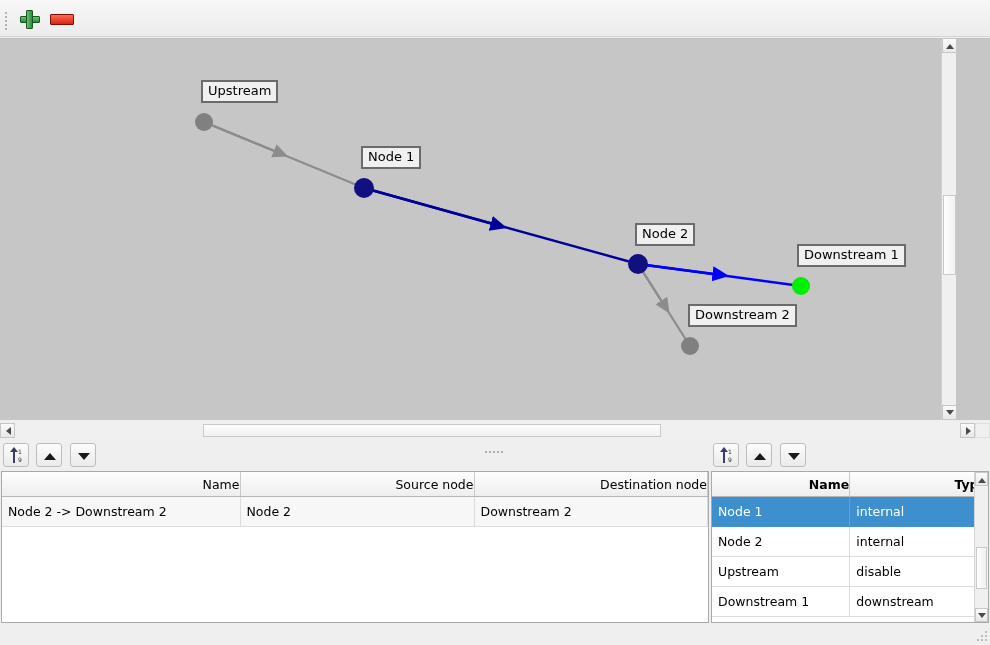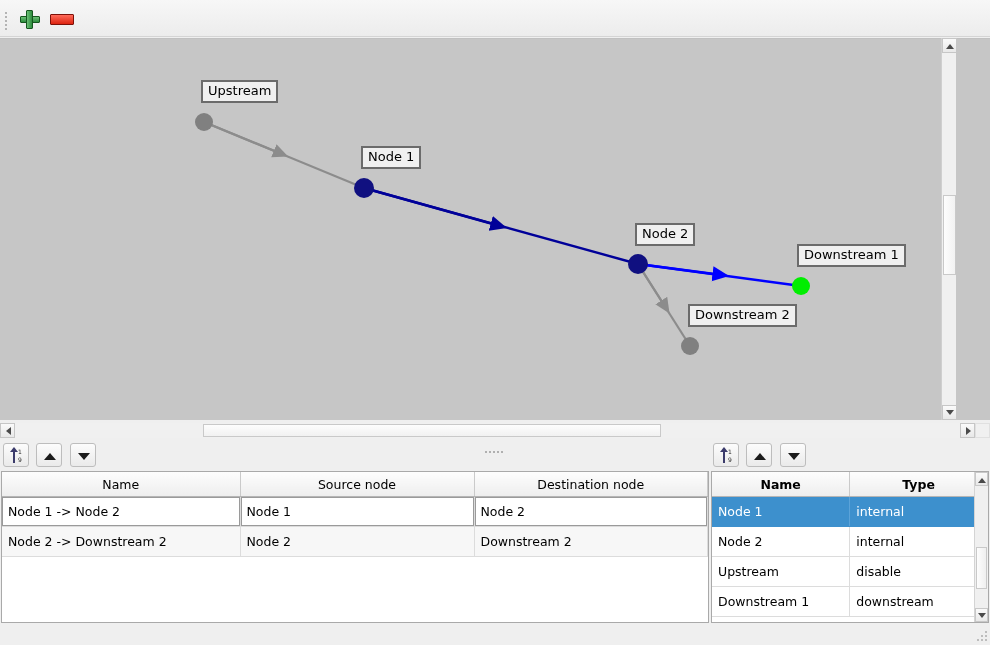--- a/index.html
+++ b/index.html
@@ -102,21 +102,21 @@
   
   .table-panel{position:absolute;top:471px;background:#fff;box-sizing:border-box;
      border:1px solid #a9a9a9;overflow:hidden;}
   .table-panel.left{left:1px;width:708px;height:152px;}
   .table-panel.right{left:711px;width:278px;height:152px;}
   table{border-collapse:collapse;width:100%;table-layout:fixed;font-size:12.5px;}
   thead th{
     height:24px;padding:0;font-weight:normal;
     background:linear-gradient(#fdfdfd,#eeeeee);
     border-right:1px solid #cacaca;border-bottom:1px solid #b5b5b5;
-    text-align:center;color:#000;
+    text-align:right;color:#000;
   }
   thead th.bold{font-weight:bold;}
   tbody td{
     height:29px;padding:0 6px;border-right:1px solid #dcdcdc;border-bottom:1px solid #dcdcdc;
     white-space:nowrap;overflow:hidden;text-overflow:ellipsis;color:#000;
   }
   tbody tr.odd td{background:#ffffff;}
   tbody tr.even td{background:#f7f7f7;}
   tbody tr.focused td{box-shadow:inset 0 0 0 1px #9a9a9a;}
   tbody tr.selected td{background:#3d90cd;color:#ffffff;border-right-color:#5ba3d9;border-bottom-color:#3d90cd;}
@@ -262,25 +262,20 @@
           <col>
         </colgroup>
       <thead>
         <tr>
           <th>Name</th>
           <th>Source node</th>
           <th>Destination node</th>
         </tr>
       </thead>
       <tbody>
-        <tr class="odd focused">
-          <td>Node 1 -&gt; Node 2</td>
-          <td>Node 1</td>
-          <td>Node 2</td>
-        </tr>
         <tr class="even">
           <td>Node 2 -&gt; Downstream 2</td>
           <td>Node 2</td>
           <td>Downstream 2</td>
         </tr>
       </tbody>
     </table>
   </div>
 
   <div class="table-panel right">

